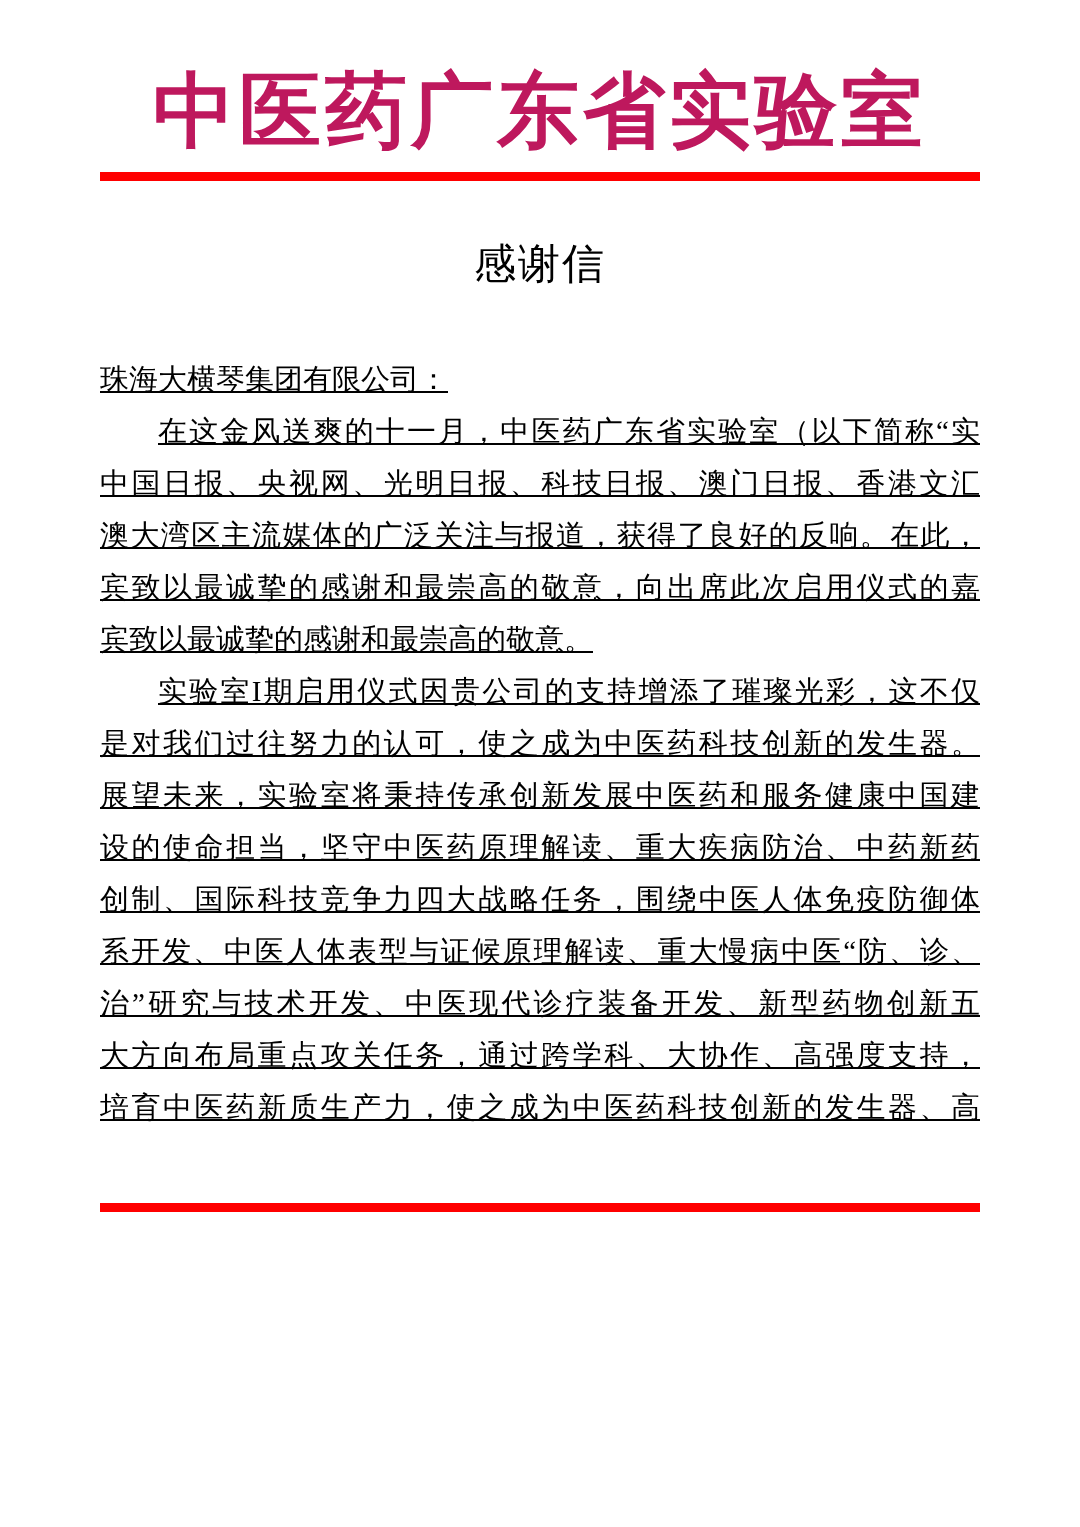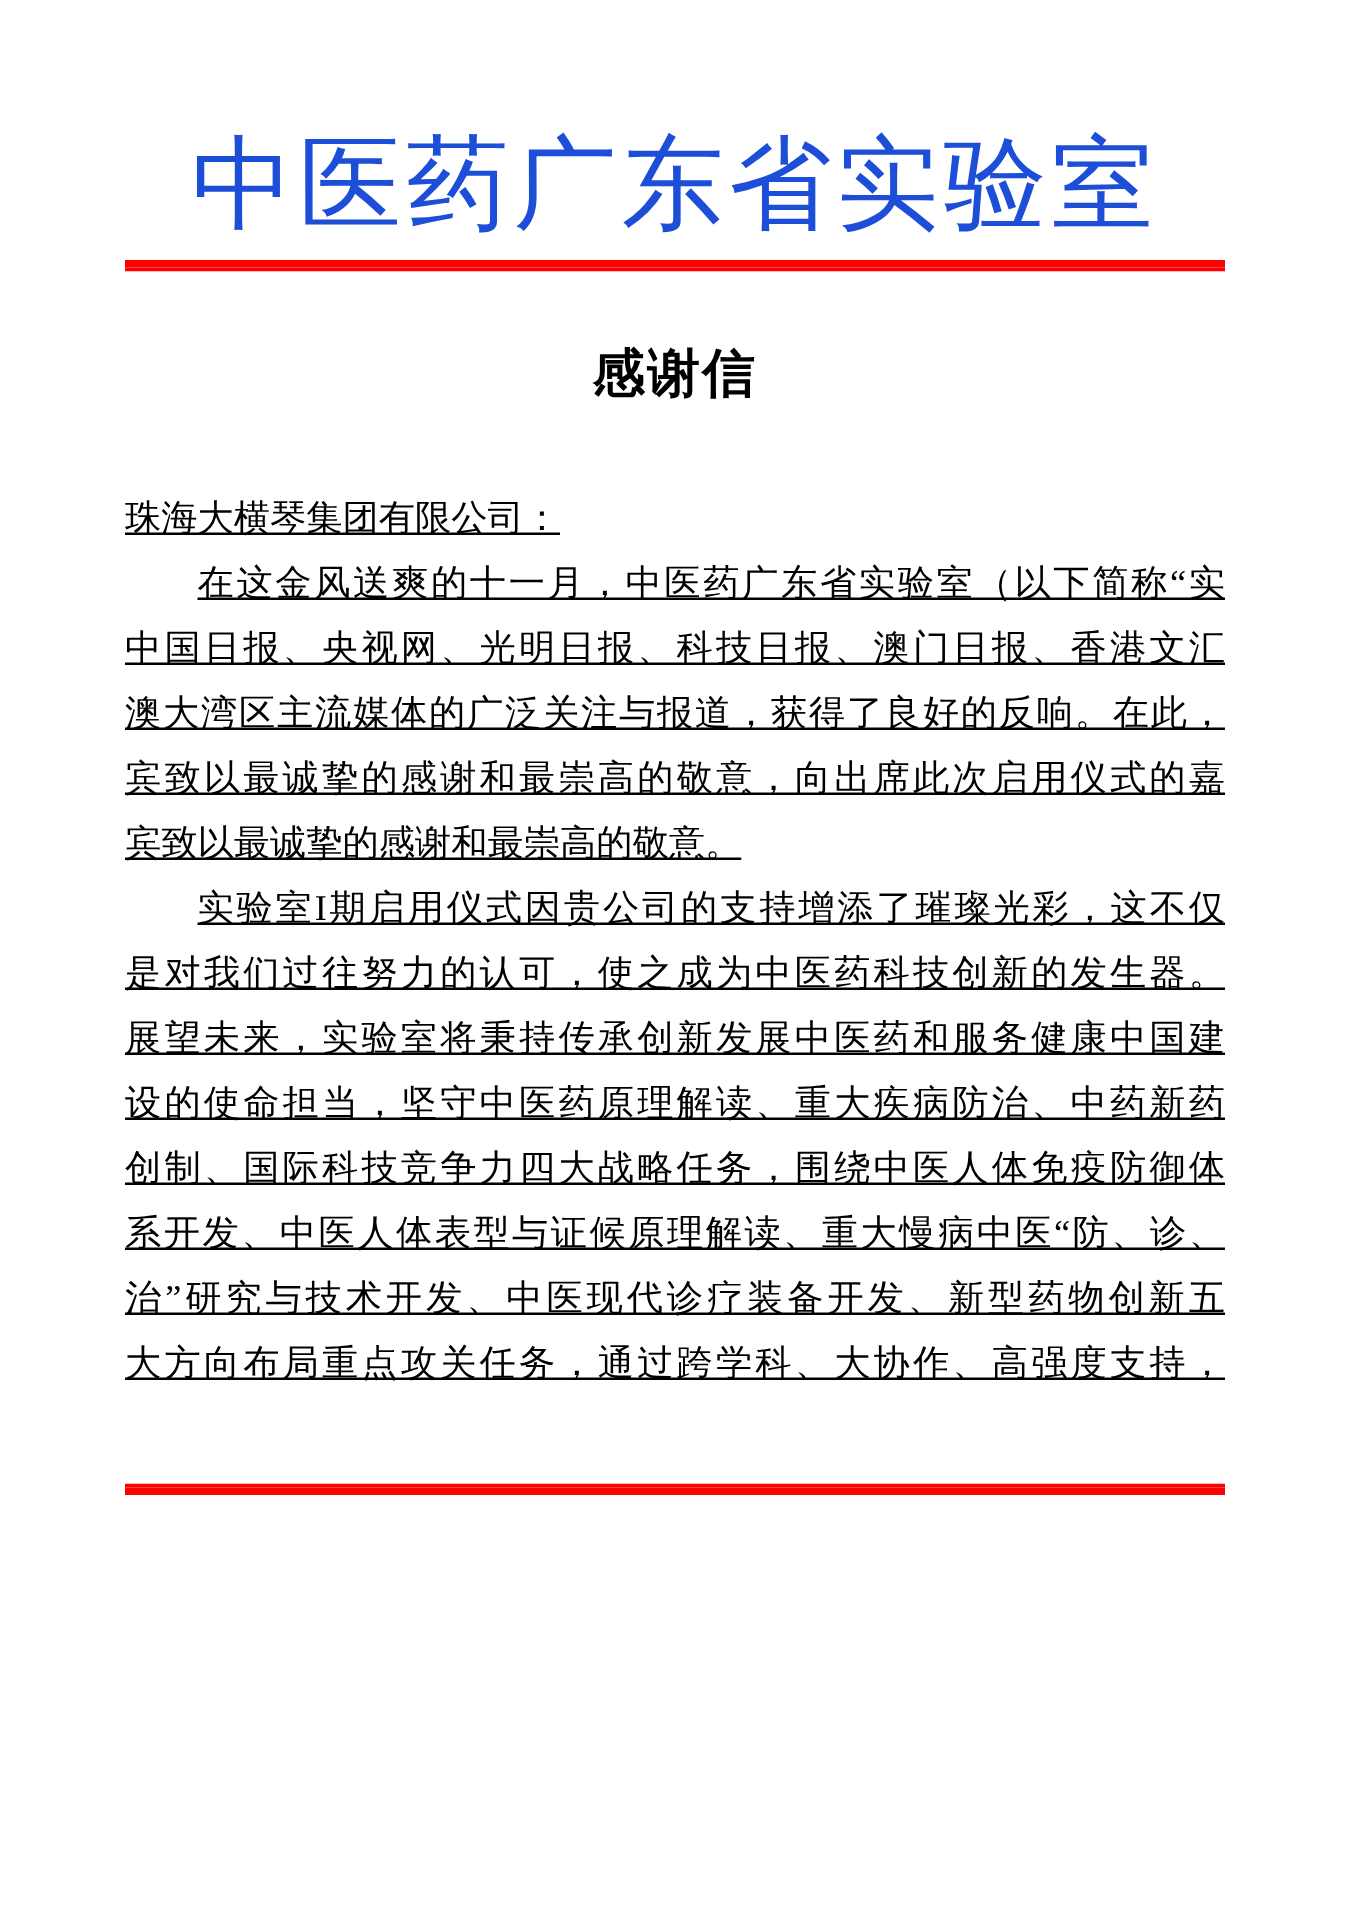--- a/index.html
+++ b/index.html
@@ -8,40 +8,40 @@
     width: 1080px;
     height: 1527px;
     position: relative;
     font-family: "Liberation Serif", "DejaVu Serif", serif;
     color: #000000;
     overflow: hidden;
   }
   .page { padding: 0 100px; width: 1080px; height: 1527px; }
 
   .letterhead {
-    margin-top: 100px;
+    margin-top: 64px;
     font-size: 82px;
     line-height: 96px;
-    font-weight: normal;
-    color: #1d4ed8;
+    font-weight: bold;
+    color: #be185d;
     text-align: center;
     letter-spacing: 4px;
     white-space: nowrap;
   }
   .rule { height: 6px; }
   .rule-top {
     margin-top: 12px;
     border-top: 6px solid #FF0000;
     border-bottom: 3px solid #FF0000;
   }
   .doc-title {
     margin-top: 60px;
     font-size: 42px;
     line-height: 46px;
-    font-weight: bold;
+    font-weight: normal;
     text-align: center;
     letter-spacing: 2px;
   }
   .body-text {
     margin-top: 66px;
     font-size: 29px;
     line-height: 52px;
     text-decoration: underline;
   }
   .line {
@@ -83,19 +83,20 @@
 
     <div>
       <div class="line indent">实验室I期启用仪式因贵公司的支持增添了璀璨光彩，这不仅</div>
       <div class="line">是对我们过往努力的认可，使之成为中医药科技创新的发生器。</div>
       <div class="line">展望未来，实验室将秉持传承创新发展中医药和服务健康中国建</div>
       <div class="line">设的使命担当，坚守中医药原理解读、重大疾病防治、中药新药</div>
       <div class="line">创制、国际科技竞争力四大战略任务，围绕中医人体免疫防御体</div>
       <div class="line">系开发、中医人体表型与证候原理解读、重大慢病中医“防、诊、</div>
       <div class="line">治”研究与技术开发、中医现代诊疗装备开发、新型药物创新五</div>
       <div class="line">大方向布局重点攻关任务，通过跨学科、大协作、高强度支持，</div>
+      <div class="line">培育中医药新质生产力，使之成为中医药科技创新的发生器、高</div>
     </div>
 
   </div>
 
   <div class="rule rule-bottom"></div>
 
 </div>
 
 </body></html>

